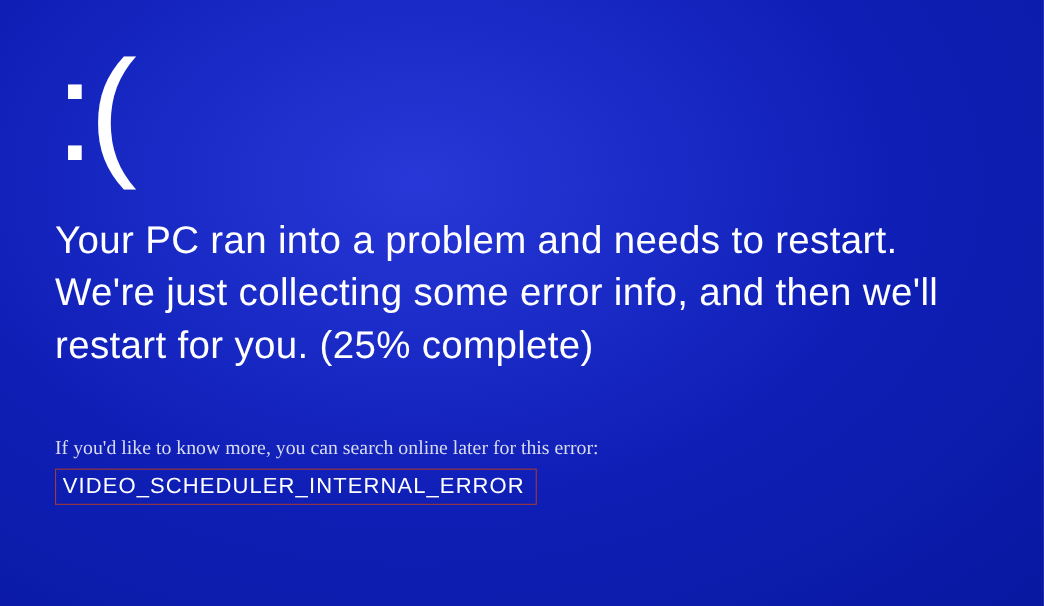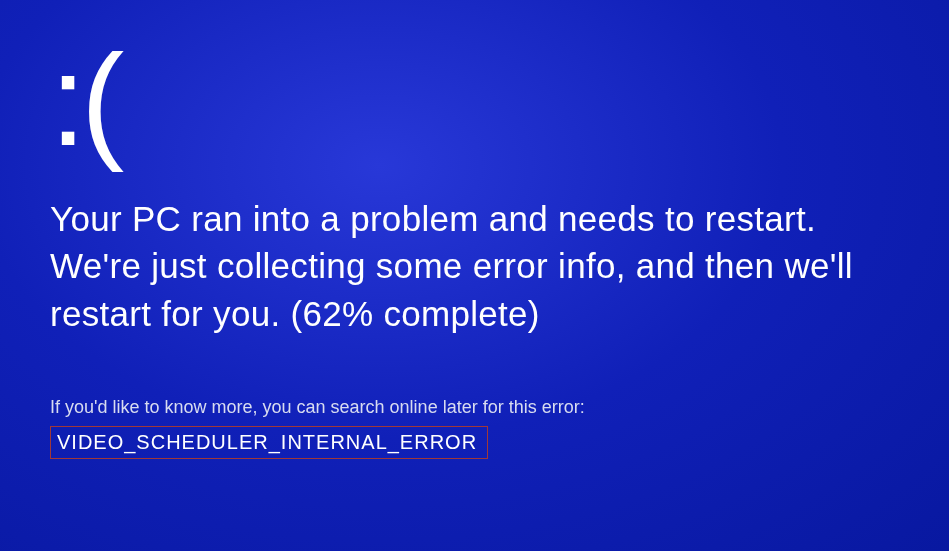--- a/index.html
+++ b/index.html
@@ -33,34 +33,34 @@
       line-height: 1.35;
       margin-bottom: 60px;
       font-family: "Segoe UI Light", "Segoe UI", Arial, sans-serif;
       letter-spacing: 0.3px;
     }
     .info-text {
       font-size: 18px;
       font-weight: 300;
       color: #d8dcf0;
       margin-bottom: 8px;
-      font-family: Liberation Sans, sans-serif;
+      font-family: Liberation Serif, serif;
     }
     .error-code-box {
       display: inline-block;
       border: 1px solid #a03838;
       padding: 4px 10px 4px 6px;
       font-size: 20px;
       font-weight: 400;
       color: #ffffff;
       letter-spacing: 1px;
       font-family: Liberation Sans, sans-serif;
     }
   </style>
 </head>
 <body>
 
 <div class="container">
   <div class="sad-face">:(</div>
-  <div class="main-message">Your PC ran into a problem and needs to restart. We're just collecting some error info, and then we'll restart for you. (62% complete)</div>
+  <div class="main-message">Your PC ran into a problem and needs to restart. We're just collecting some error info, and then we'll restart for you. (25% complete)</div>
   <div class="info-text">If you'd like to know more, you can search online later for this error:</div>
   <div class="error-code-box">VIDEO_SCHEDULER_INTERNAL_ERROR</div>
 </div>
 
 </body></html>

